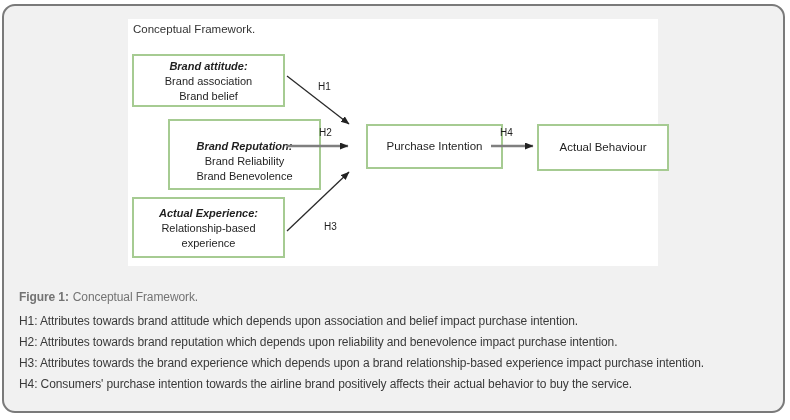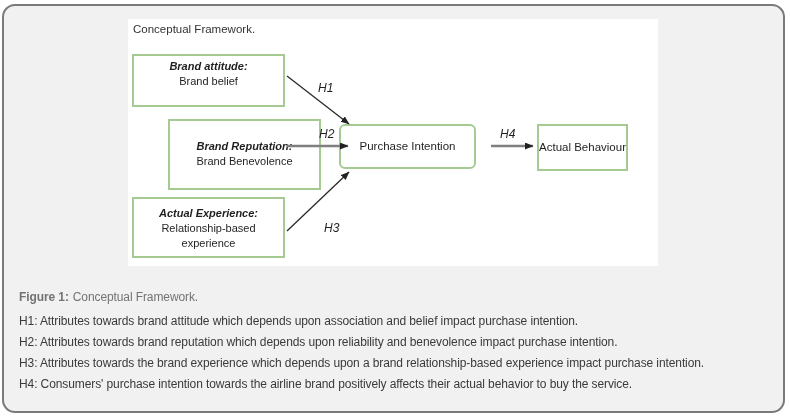--- a/index.html
+++ b/index.html
@@ -34,28 +34,28 @@
     border: 2px solid #a6cb92;
     text-align: center;
     color: #1f1f1f;
     font-size: 11px;
     line-height: 15px;
   }
   .gbox .heading { font-weight: bold; font-style: italic; }
   .box-attitude   { left: 132px; top: 54px;  width: 153px; height: 53px; padding-top: 3px; }
   .box-reputation { left: 132px; top: 119px; width: 153px; height: 71px; padding-top: 18px; margin-left: 36px; }
   .box-experience { left: 132px; top: 197px; width: 153px; height: 61px; padding-top: 7px; }
-  .box-pi { left: 339px; top: 124px; width: 137px; height: 45px;
-            display: flex; align-items: center; justify-content: center; font-size: 11.5px; border-radius: 6px; }
-  .box-ab { left: 537px; top: 124px; width: 91px; height: 47px;
+  .box-pi { left: 366px; top: 124px; width: 137px; height: 45px;
+            display: flex; align-items: center; justify-content: center; font-size: 11.5px; }
+  .box-ab { left: 537px; top: 124px; width: 132px; height: 47px;
             display: flex; align-items: center; justify-content: center; font-size: 11.5px; }
   .arrow-layer { position: absolute; left: 0; top: 0; width: 790px; height: 420px; pointer-events: none; }
   .alabel {
     position: absolute;
-    font-size: 12px; color: #1f1f1f; font-style: italic;
+    font-size: 10px; color: #1f1f1f;
   }
   .alabel-h1 { left: 318px; top: 81px; }
   .alabel-h2 { left: 319px; top: 127px; }
   .alabel-h3 { left: 324px; top: 221px; }
   .alabel-h4 { left: 500px; top: 127px; }
   .caption {
     position: absolute; left: 19px; top: 290px;
     font-size: 12px; color: #737373;
     letter-spacing: -0.1px; white-space: nowrap;
   }
@@ -74,25 +74,27 @@
 <body>
 
 <div class="card"></div>
 
 <div class="panel"></div>
 
 <div class="diagram-title">Conceptual Framework.</div>
 
 <div class="gbox box-attitude">
   <div class="heading">Brand attitude:</div>
+  <div>Brand association</div>
   <div>Brand belief</div>
 </div>
 
 <div class="gbox box-reputation">
   <div class="heading">Brand Reputation:</div>
+  <div>Brand Reliability</div>
   <div>Brand Benevolence</div>
 </div>
 
 <div class="gbox box-experience">
   <div class="heading">Actual Experience:</div>
   <div>Relationship-based</div>
   <div>experience</div>
 </div>
 
 <div class="gbox box-pi">

